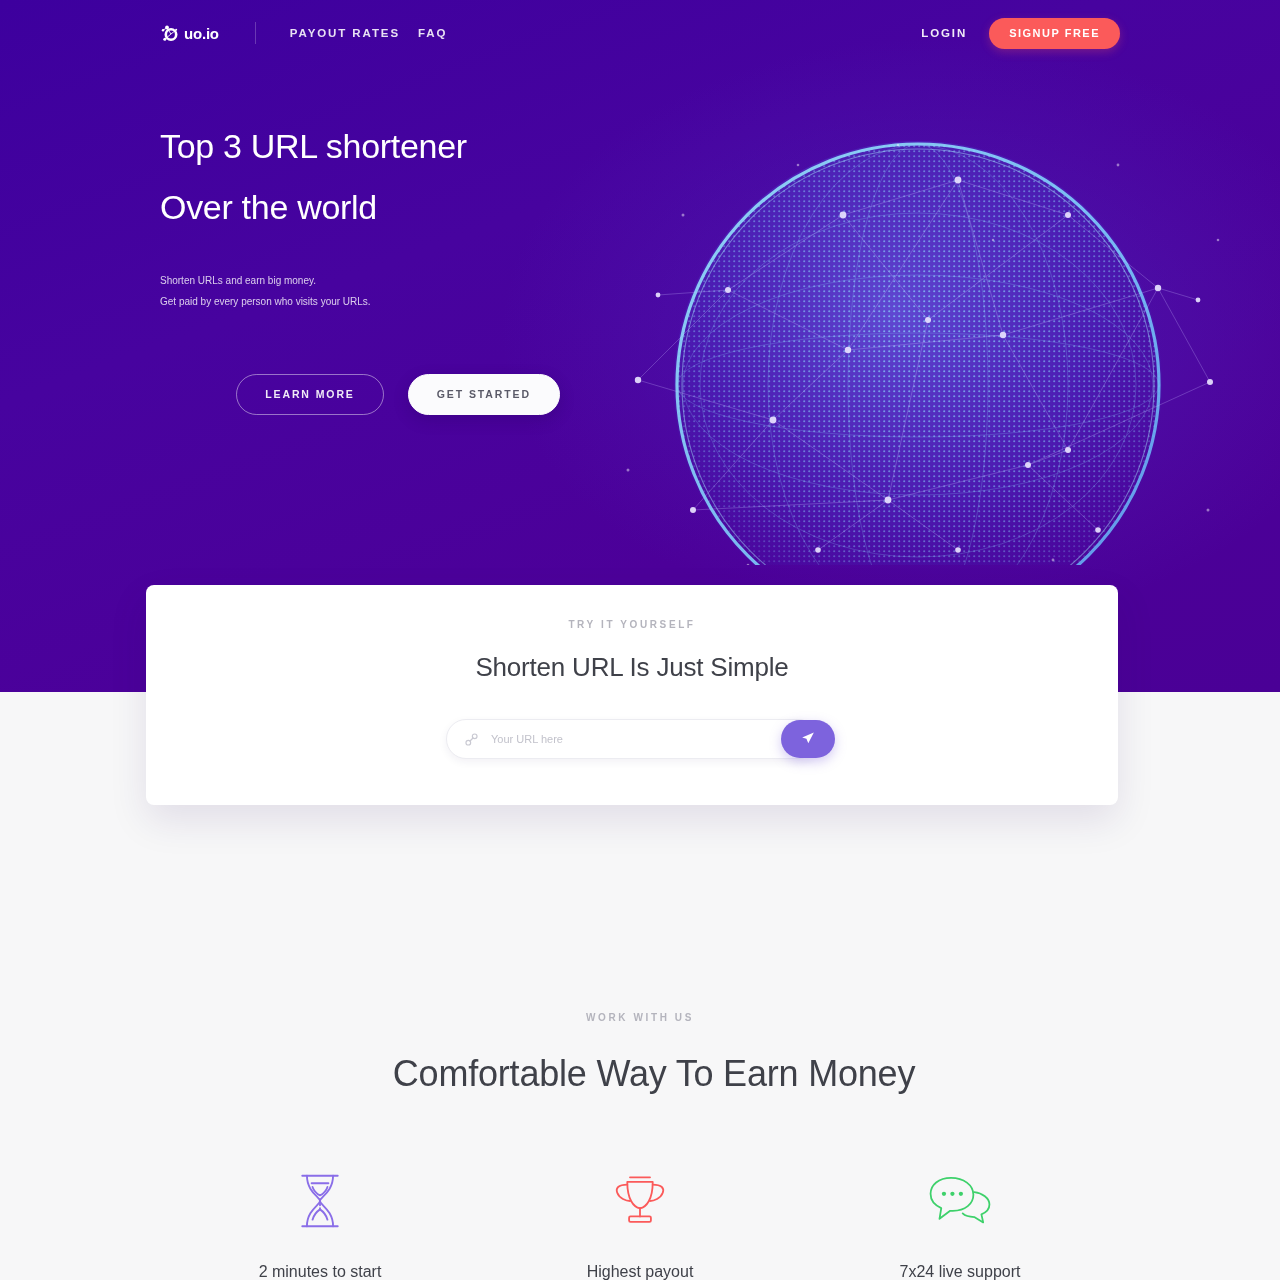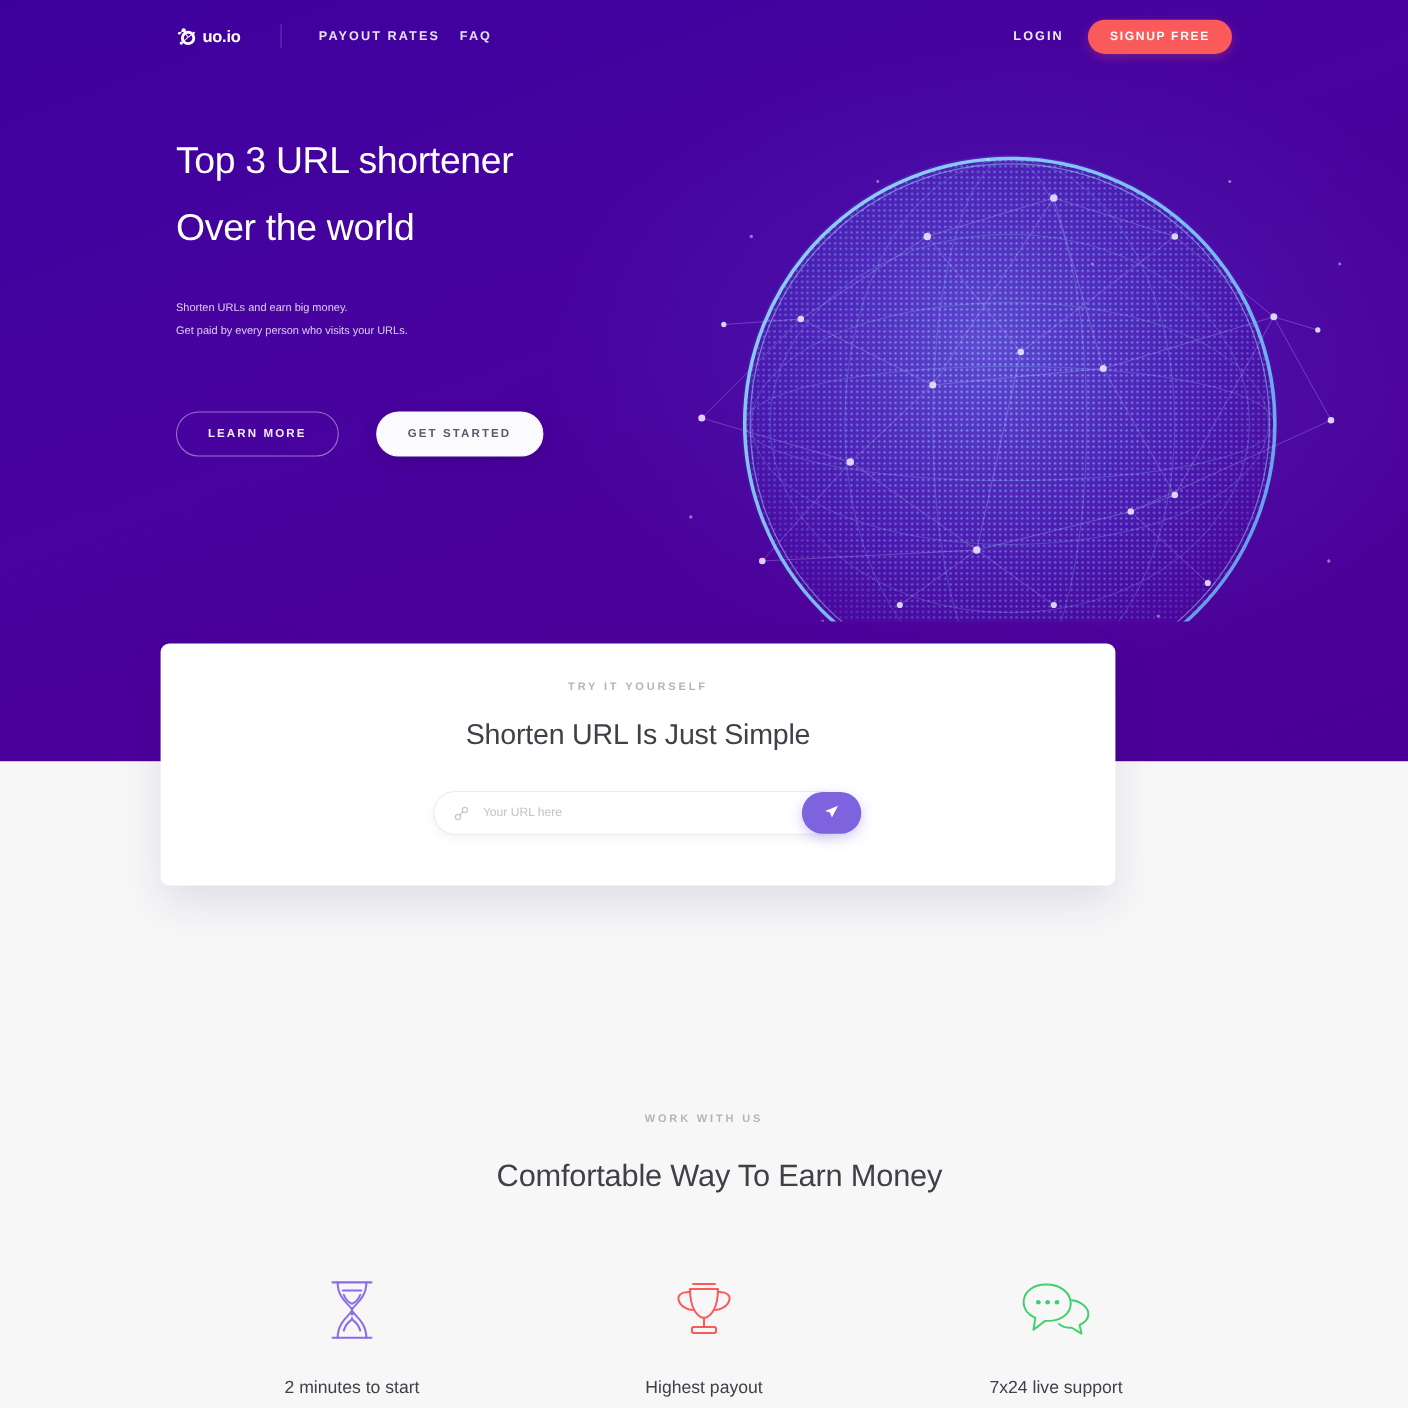--- a/index.html
+++ b/index.html
@@ -99,21 +99,21 @@
     letter-spacing:-.3px;
   }
   .hero-h1 .l2 { display:block; margin-top:27px; }
   .hero-sub {
     margin-top:47px;
     color:rgba(255,255,255,.80);
     font-size:10px;
     font-weight:400;
     line-height:2.08;
   }
-  .hero-actions { margin-top:61px; display:flex; gap:34px; }
+  .hero-actions { margin-top:61px; display:flex; gap:24px;justify-content:flex-end; }
   .btn {
     font-family:inherit;
     font-size:10.5px; font-weight:700;
     letter-spacing:1.9px;
     text-transform:uppercase;
     border-radius:22px;
     padding:13px 28px 14px;
     cursor:pointer;
   }
   .btn-ghost {
@@ -126,21 +126,21 @@
     border:1px solid #fbfbfd;
     color:#5a5a68;
     box-shadow:0 5px 16px rgba(20,0,60,.18);
   }
 
   
   .card-layer { position:relative; width:1280px; }
   .shorten-card {
     position:absolute;
     left:146px; top:-107px;
-    width:868px; height:220px;
+    width:972px; height:220px;
     background:#fff;
     border-radius:8px;
     box-shadow:0 16px 38px rgba(40,10,90,.10);
     text-align:center;
     z-index:20;
   }
   .kicker {
     color:#b4b4bd;
     font-size:10px; font-weight:700;
     letter-spacing:2.6px;
@@ -201,21 +201,21 @@
   }
   .features .kicker2 {
     color:#b4b4bd;
     font-size:10px; font-weight:700;
     letter-spacing:2.6px;
     text-transform:uppercase;
   }
   .features-h2 {
     margin-top:30px;
     color:#3f4149;
-    font-size:28px;
+    font-size:36px;
     font-weight:300;
     letter-spacing:-.2px;
     margin-left:28px;
   }
   .feature-grid {
     margin-top:74px;
     display:flex;
     padding:0 160px;
   }
   .feature {

